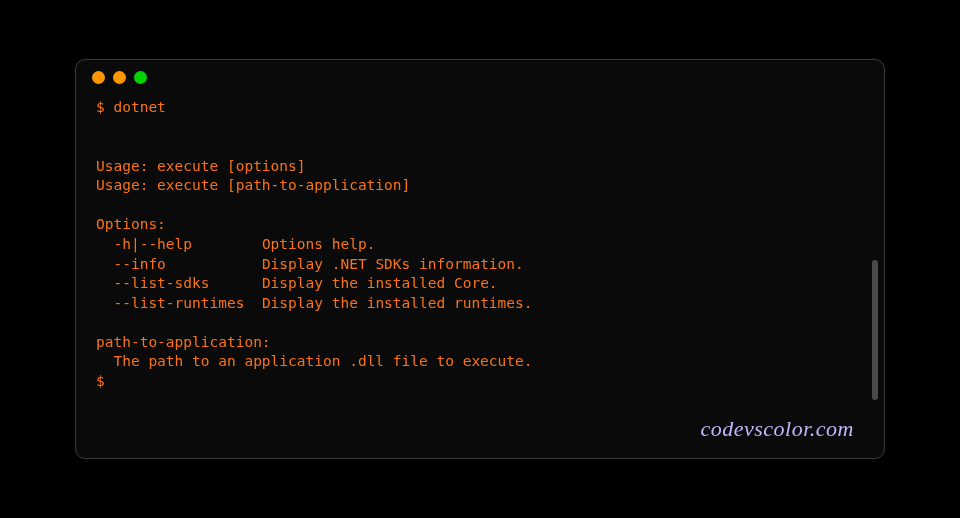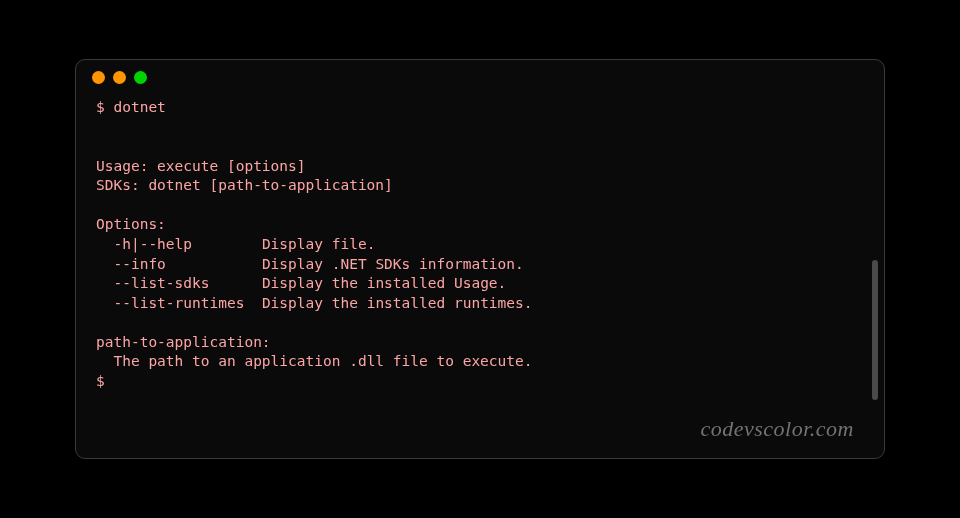--- a/index.html
+++ b/index.html
@@ -35,34 +35,34 @@
     .dot {
       width: 13px;
       height: 13px;
       border-radius: 50%;
     }
     .dot-close { background: #ff9500; }
     .dot-min { background: #ff9500; }
     .dot-max { background: #00d400; }
     .terminal-body {
       padding: 4px 20px 20px 20px;
-      color: #fca5a5;
+      color: #f97316;
       font-size: 14.5px;
       line-height: 1.35;
       white-space: pre;
       font-family: 'Menlo', 'Monaco', 'Consolas', monospace;
     }
     .prompt-line {
       display: block;
     }
     .watermark {
       position: absolute;
       bottom: 16px;
       right: 30px;
-      color: #737373;
+      color: #c4b5fd;
       font-family: 'Brush Script MT', 'Comic Sans MS', cursive;
       font-size: 22px;
       font-style: italic;
       letter-spacing: 0.5px;
     }
     .scrollbar {
       position: absolute;
       right: 6px;
       top: 200px;
       width: 6px;
@@ -76,26 +76,26 @@
 
 <div class="terminal-window">
   <div class="titlebar">
     <div class="dot dot-close"></div>
     <div class="dot dot-min"></div>
     <div class="dot dot-max"></div>
   </div>
   <div class="terminal-body"><span class="prompt-line"><span>$</span> <span>dotnet</span></span>
 <span> </span>
 <span>Usage: execute [options]</span>
-<span>SDKs: dotnet [path-to-application]</span>
+<span>Usage: execute [path-to-application]</span>
 <span> </span>
 <span>Options:</span>
-<span>  <span>-h|--help</span>        <span>Display file.</span></span>
+<span>  <span>-h|--help</span>        <span>Options help.</span></span>
 <span>  <span>--info</span>           <span>Display .NET SDKs information.</span></span>
-<span>  <span>--list-sdks</span>      <span>Display the installed Usage.</span></span>
+<span>  <span>--list-sdks</span>      <span>Display the installed Core.</span></span>
 <span>  <span>--list-runtimes</span>  <span>Display the installed runtimes.</span></span>
 <span> </span>
 <span>path-to-application:</span>
 <span>  <span>The path to an application .dll file to execute.</span></span>
 <span>$</span></div>
   <div class="scrollbar"></div>
   <div class="watermark">codevscolor.com</div>
 </div>
 
 </body></html>

